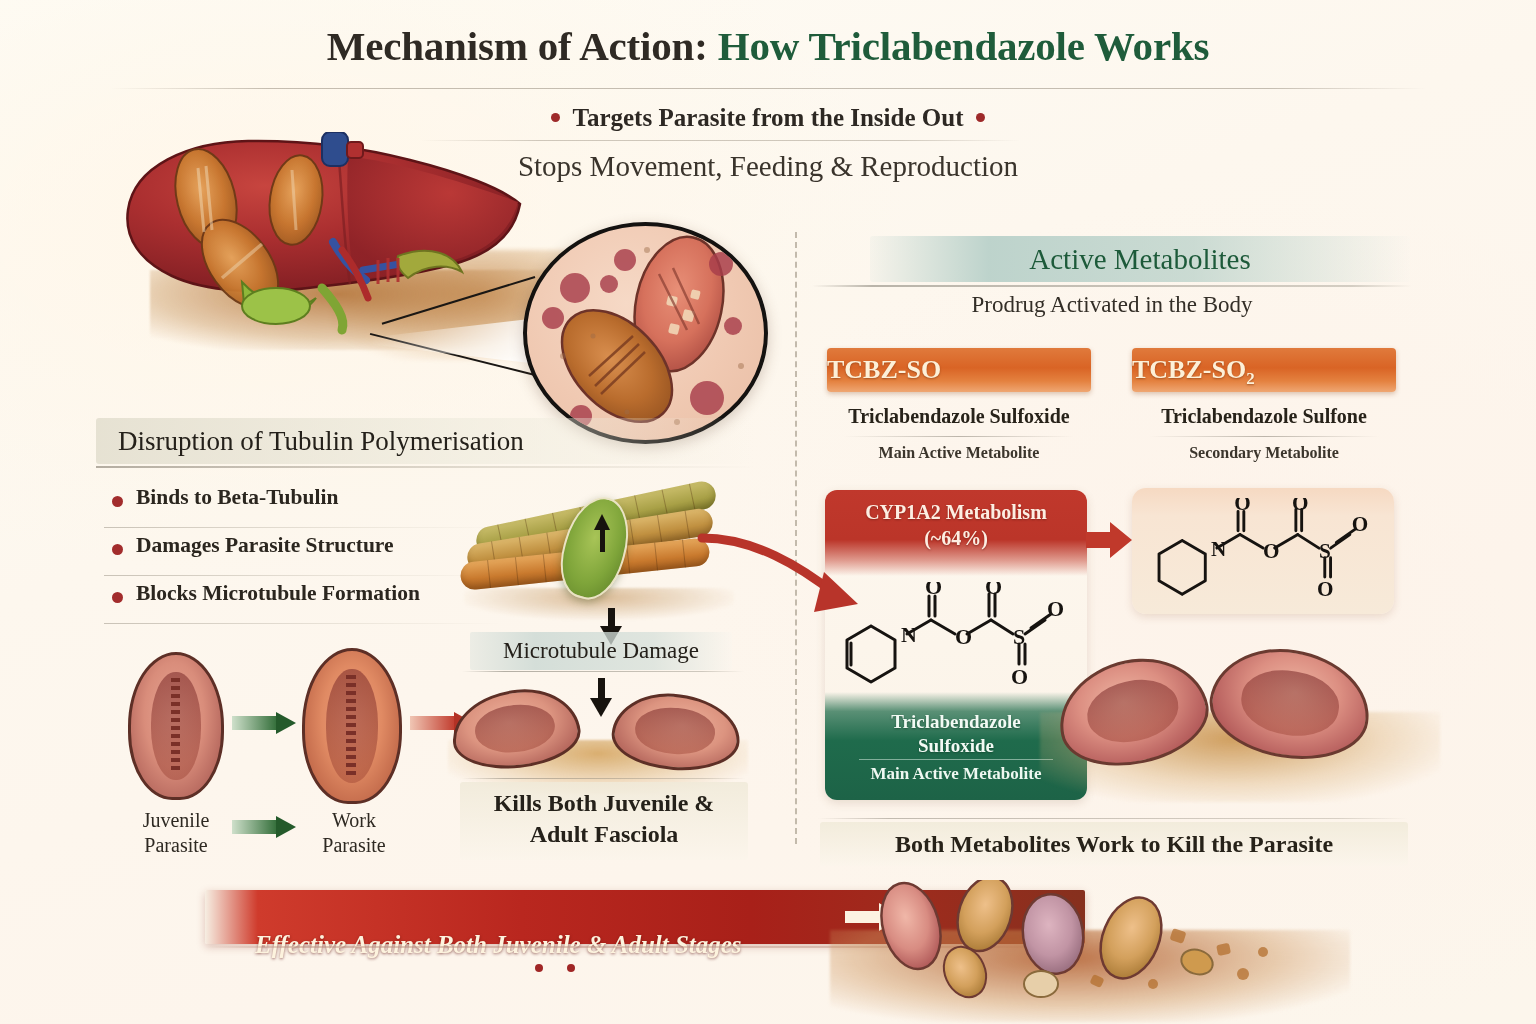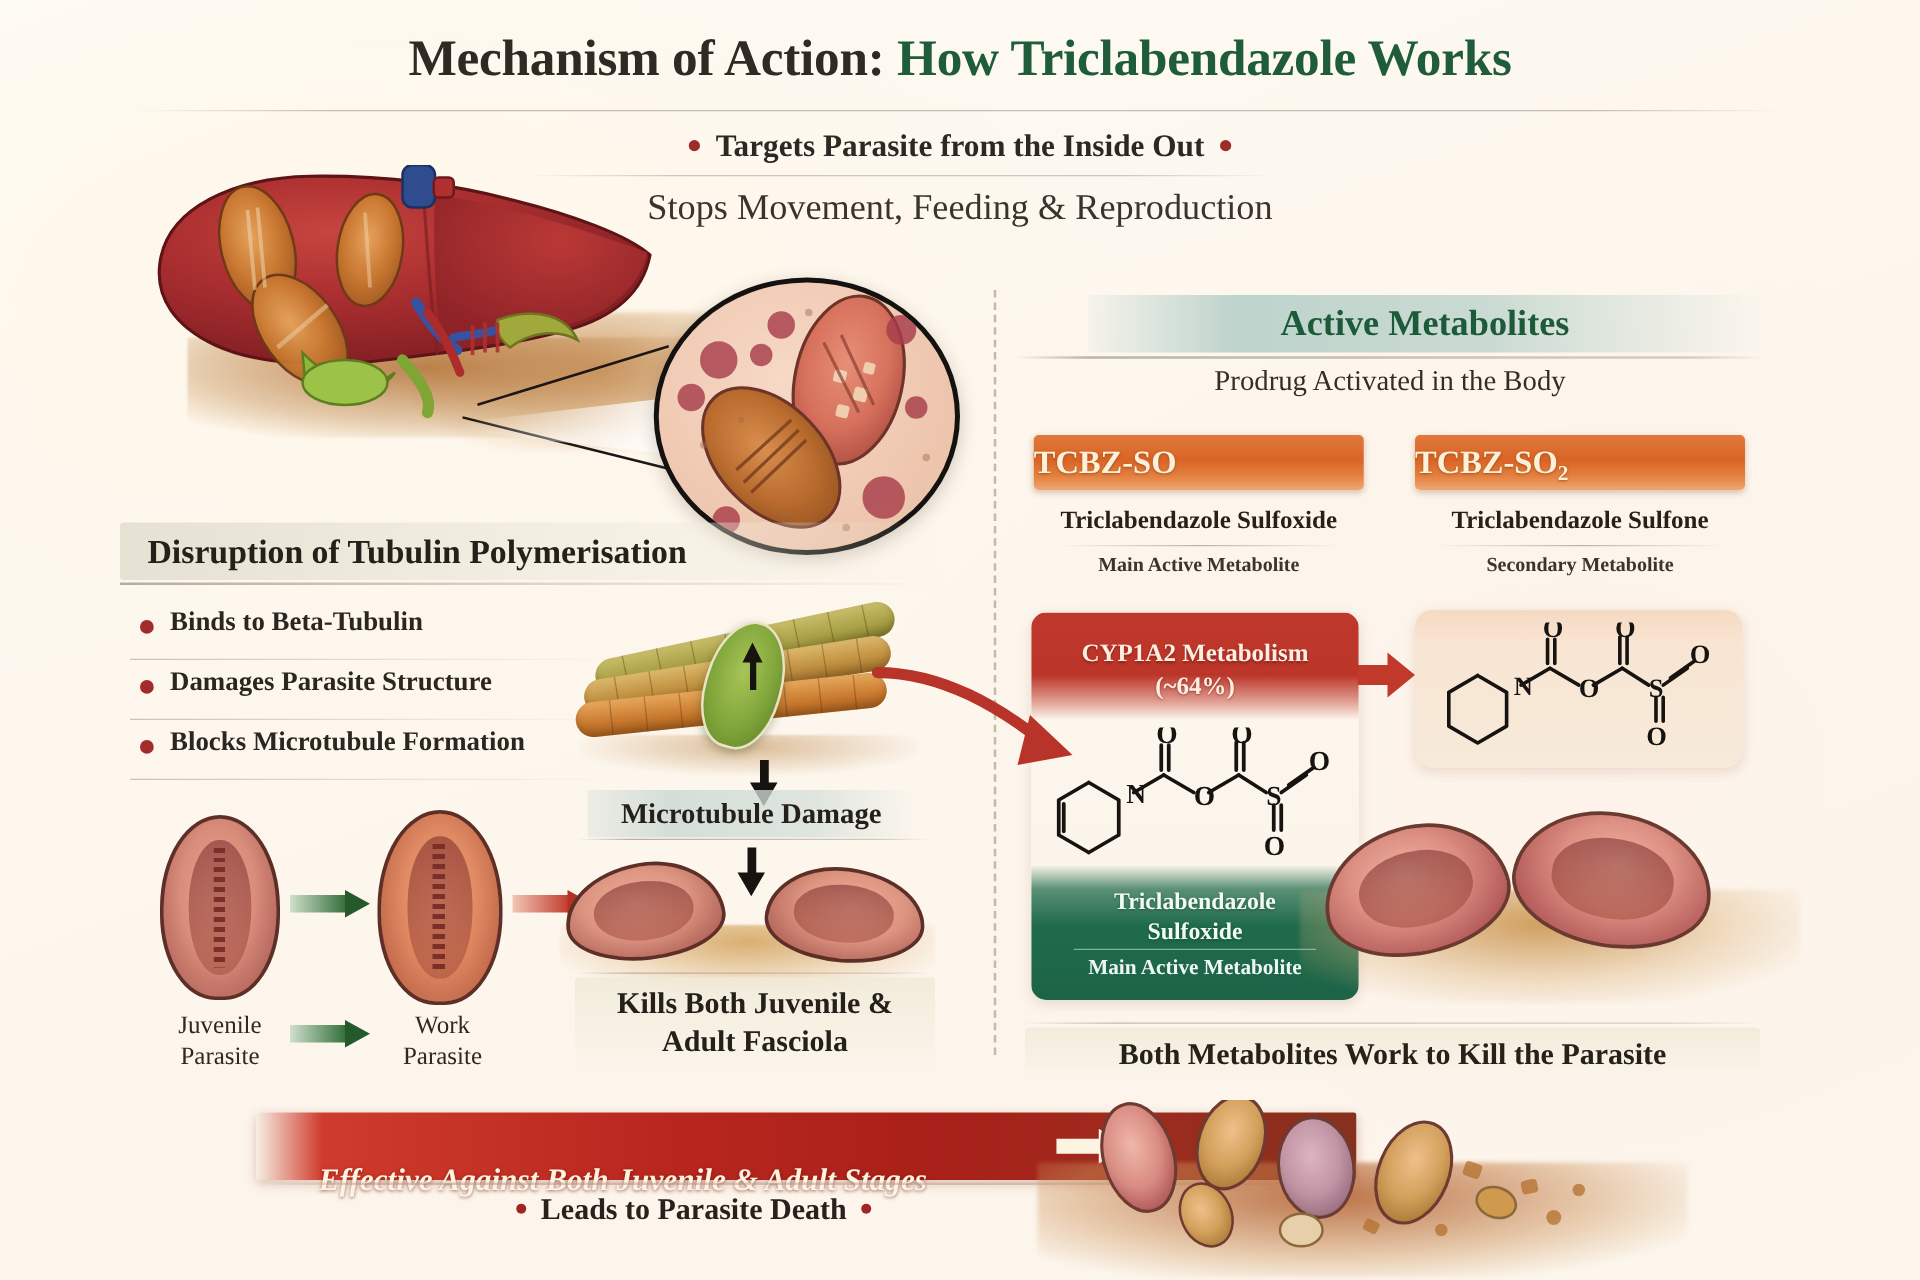--- a/index.html
+++ b/index.html
@@ -51,21 +51,21 @@
     transform:rotate(-17deg); transform-origin:right center; }
   .pointer-l2 { position:absolute; left:-158px; top:152px; width:170px; height:2px; background:#1a1714;
     transform:rotate(14deg); transform-origin:right center; }
   .beam { position:absolute; left:-150px; top:96px; width:165px; height:46px;
     background:linear-gradient(100deg, rgba(255,255,255,0), rgba(255,255,255,.92));
     clip-path:polygon(0 42%,100% 0,100% 100%,0 58%); }
 
   
   .sec-band { position:absolute; border-radius:3px;
     background:linear-gradient(90deg, rgba(226,222,206,.85), rgba(238,235,221,.65) 55%, rgba(250,247,238,0)); }
-  .sec-title { font-family:"Liberation Serif", serif; font-weight:bold; color:#24201a; white-space:nowrap; }
+  .sec-title { font-family:"Liberation Serif", serif; font-weight:normal; color:#24201a; white-space:nowrap; }
 
   .tubulin-head { left:96px; top:418px; width:660px; height:46px; }
   .tubulin-head .sec-title { font-size:27px; line-height:46px; padding-left:22px; }
   .head-rule { position:absolute; left:96px; top:466px; width:660px; height:2px;
     background:linear-gradient(90deg,rgba(120,112,98,.55),rgba(180,172,156,.35) 60%,rgba(240,236,226,0)); }
 
   .bullets { position:absolute; left:104px; top:480px; width:430px; }
   .bullet { position:relative; height:48px; }
   .bullet .bdot { position:absolute; left:8px; top:16px; width:11px; height:11px; border-radius:50%; background:#a22c2c; }
   .bullet .btxt { position:absolute; left:32px; top:5px; font-family:"Liberation Serif", serif; font-weight:bold;
@@ -169,21 +169,21 @@
   .mrule { margin:8px auto 0; width:230px; height:1px;
     background:linear-gradient(90deg,rgba(170,162,148,0),rgba(135,128,116,.55),rgba(170,162,148,0)); }
   .msub { margin-top:7px; text-align:center; font-family:"Liberation Serif", serif; font-weight:bold;
     font-size:16px; color:#3b352c; white-space:nowrap; }
 
   
   .card-l { position:absolute; left:825px; top:490px; width:262px; height:310px; border-radius:12px; overflow:hidden;
     background:linear-gradient(180deg,#fdf7ee 0%,#fbf3e8 100%); box-shadow:0 3px 10px rgba(120,80,50,.16); }
   .card-l .red-top { position:absolute; left:0; top:0; width:100%; height:86px;
     background:linear-gradient(180deg,#c0382c 0%,#bb3529 58%,rgba(200,80,65,.55) 82%, rgba(250,240,232,0) 100%); }
-  .card-l .red-top .ct { position:absolute; inset:0; padding-top:20px; text-align:center;
+  .card-l .red-top .ct { position:absolute; inset:0; padding-top:9px; text-align:center;
     font-family:"Liberation Serif", serif; font-weight:bold; font-size:20px; color:#fdeee2; line-height:1.32;
     text-shadow:0 1px 2px rgba(90,20,15,.5); }
   .card-l .green-bot { position:absolute; left:0; bottom:0; width:100%; height:108px;
     background:linear-gradient(180deg,rgba(245,250,246,0) 0%, rgba(35,110,78,.75) 18%, #1f6b4c 45%, #1d6347 100%); }
   .card-l .green-bot .gt { position:absolute; left:0; top:18px; width:100%; text-align:center;
     font-family:"Liberation Serif", serif; font-weight:bold; font-size:19px; color:#f2faf4; line-height:1.25;
     text-shadow:0 1px 2px rgba(10,50,30,.5); }
   .card-l .green-bot .grule { position:absolute; left:34px; bottom:40px; width:194px; height:1px; background:rgba(230,245,235,.5); }
   .card-l .green-bot .gs { position:absolute; left:0; bottom:16px; width:100%; text-align:center;
     font-family:"Liberation Serif", serif; font-weight:bold; font-size:17px; color:#eef8f1; }
@@ -583,21 +583,21 @@
   <div class="bm-box"></div>
   <div class="bm-txt">Both Metabolites Work to Kill the Parasite</div>
 
   <div class="eff-banner"></div>
   <div class="eff-txt">Effective Against Both Juvenile &amp; Adult Stages</div>
   <svg class="eff-arrow" viewBox="0 0 58 28">
     <path d="M0 8 L34 8 L34 0 L58 14 L34 28 L34 20 L0 20 Z" fill="#fdf3e2"></path>
   </svg>
   <div class="eff-rule"></div>
   <div class="leads">
-    <span class="ld"></span><span>Leads to Parasite Death</span><span class="ld"></span>
+    <span class="ld"></span><span class="ld"></span>
   </div>
 
   <div class="pile-dust"></div>
   <div class="pile">
     <svg width="470" height="140" viewBox="0 0 470 140">
       <defs>
         <radialGradient id="pf1" cx="45%" cy="38%" r="70%">
           <stop offset="0%" stop-color="#f0b7a8"></stop>
             <stop offset="55%" stop-color="#d88c82"></stop>
             <stop offset="100%" stop-color="#a44a4c"></stop>

